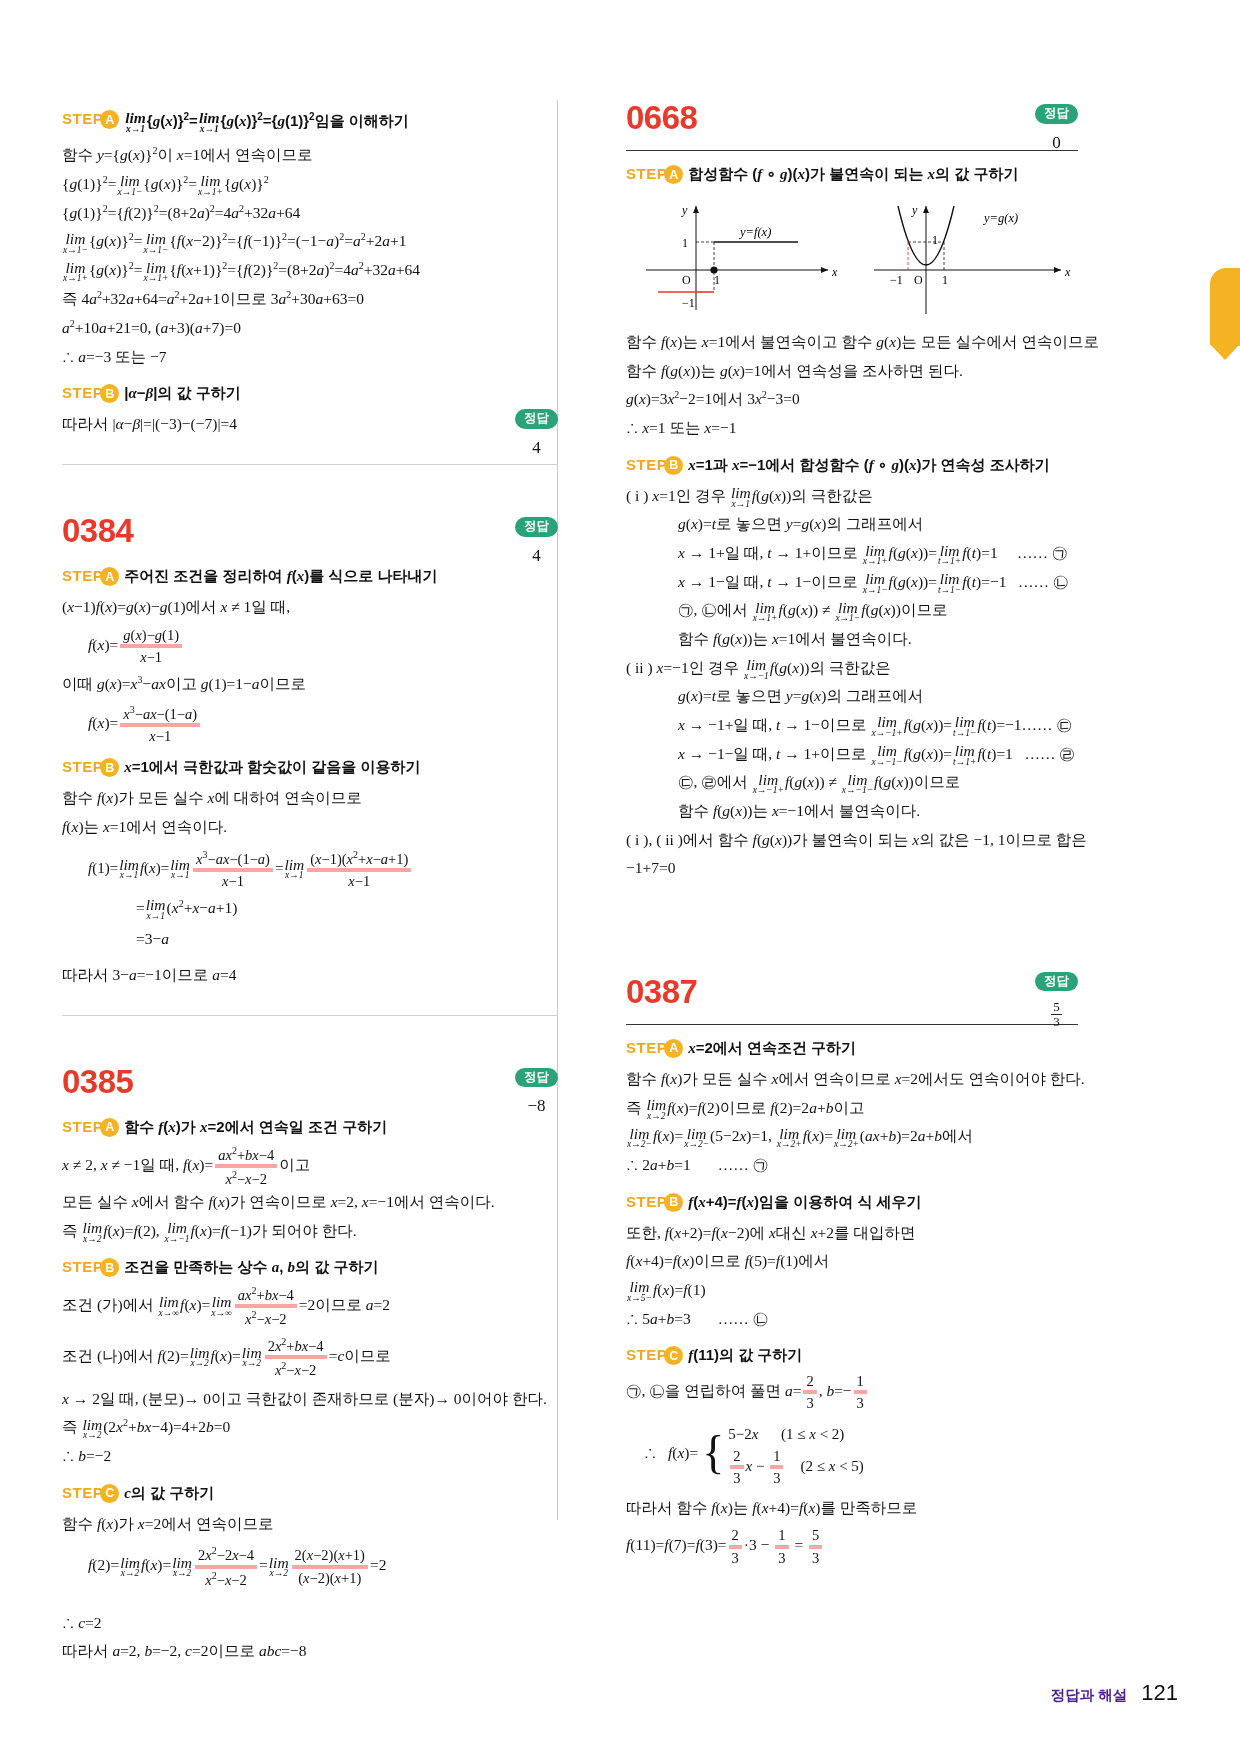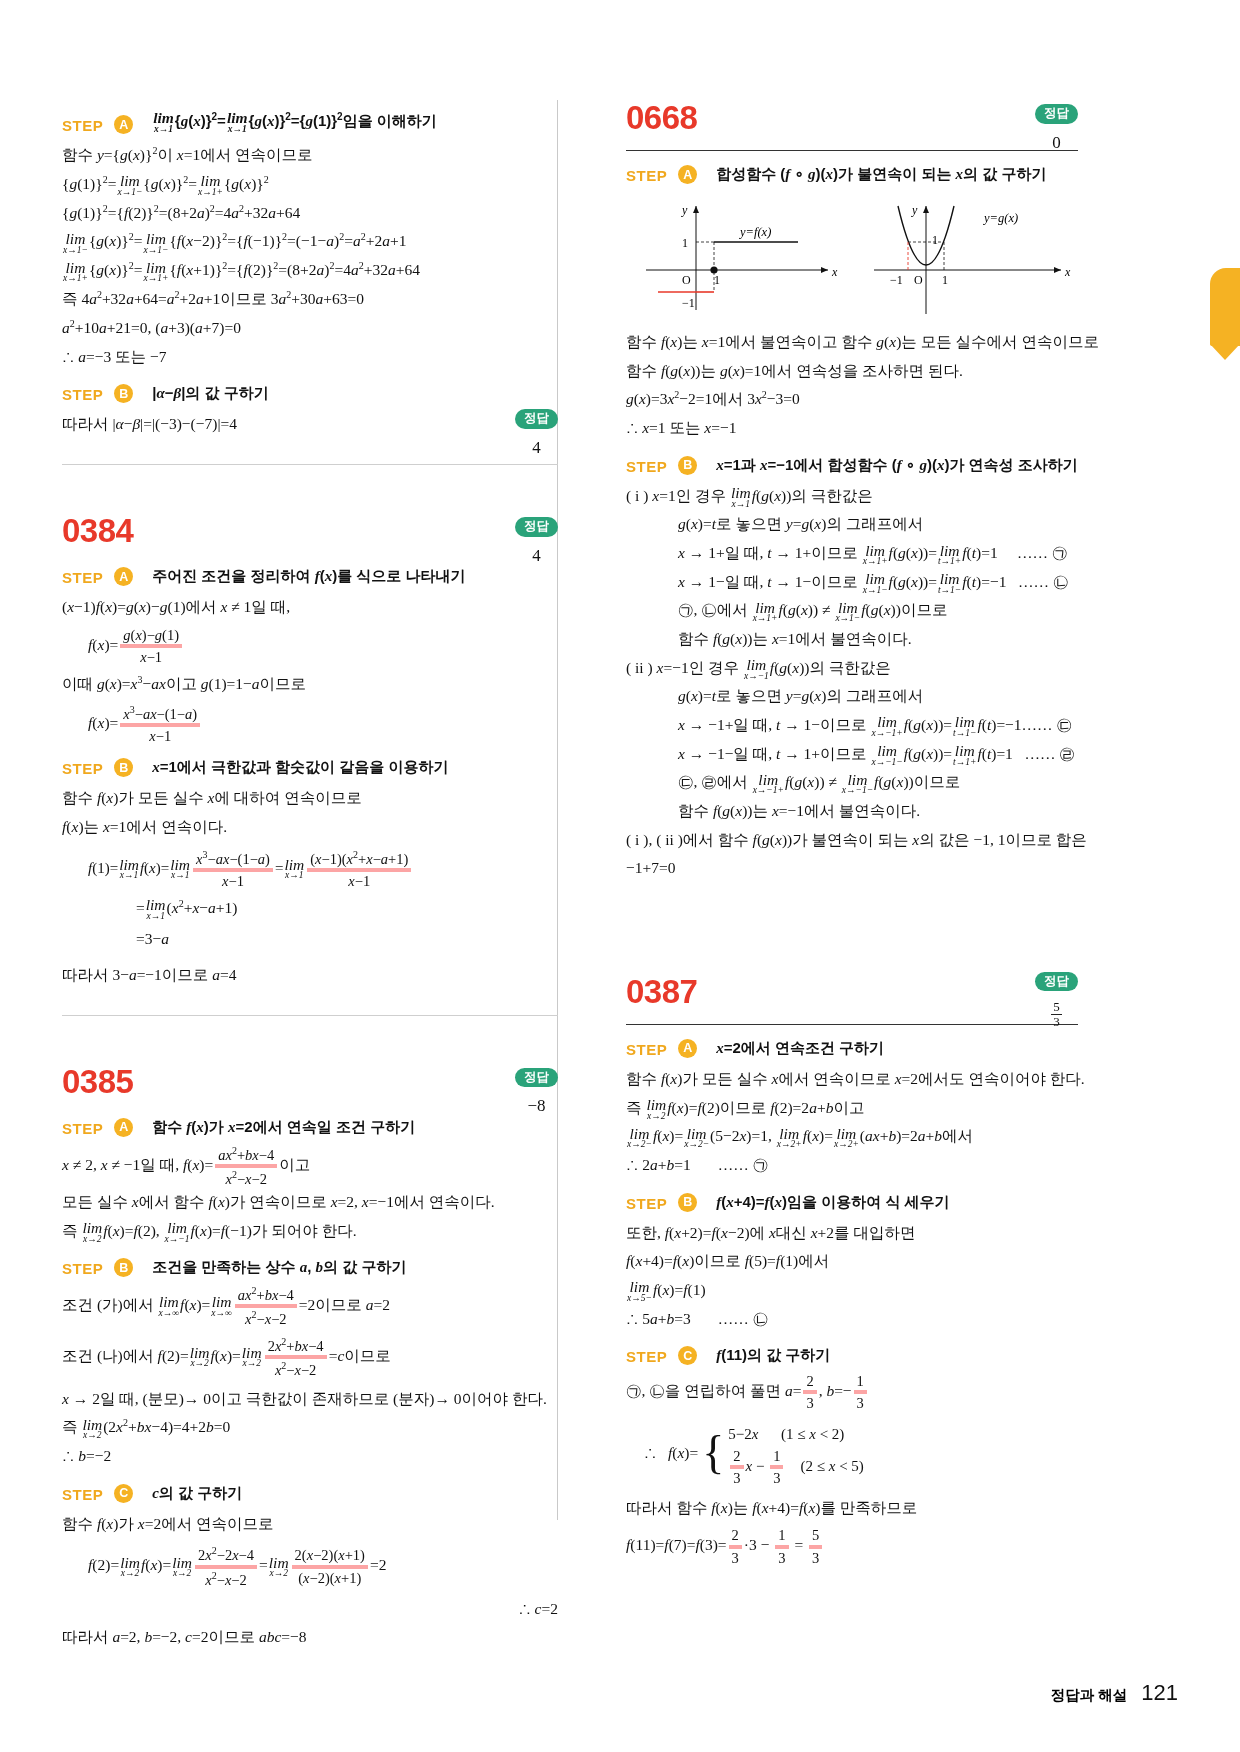--- a/index.html
+++ b/index.html
@@ -75,21 +75,21 @@
   }
   .answer-val { font-size: 17px; }
   .frac { display: inline-block; vertical-align: middle; text-align: center; font-size: 13px; line-height: 1.05; }
   .frac .num { display: block; border-bottom: 1px solid #222; padding: 0 2px; }
   .frac .den { display: block; padding: 0 2px; }
   .ffrac { display: inline-block; vertical-align: middle; text-align: center; font-size: 14.5px; line-height: 1.12; margin: 0 2px; }
   .ffrac .num { display: block; border-bottom: 4px solid #fca5a5; padding: 0 3px 1px 3px; }
   .ffrac .den { display: block; padding: 1px 3px 0 3px; }
   
   .step {
-    display: flex; align-items: flex-end; gap: 15px;
+    display: flex; align-items: flex-start; gap: 1px;
     margin: 14px 0 8px 0;
   }
   .step-label {
     font-family: "Liberation Sans", sans-serif;
     font-weight: bold;
     font-size: 15px;
     color: #f0a81e;
     letter-spacing: 0.5px;
   }
   .step-badge {
@@ -113,21 +113,21 @@
   .lim .op { display: block; font-size: 15.5px; }
   .lim .sub { display: block; font-size: 9.5px; margin-top: -1px; }
   
   .graphs { margin: 6px 0 12px 0; display: flex; justify-content: center; gap: 8px; }
   
   .footer {
     position: absolute;
     right: 62px; bottom: 46px;
     display: flex; align-items: baseline; gap: 14px;
   }
-  .footer-label { font-family: "Liberation Sans", sans-serif; font-size: 14.5px; color: #000000; font-weight: bold; }
+  .footer-label { font-family: "Liberation Sans", sans-serif; font-size: 14.5px; color: #4c1d95; font-weight: bold; }
   .footer-page { font-family: "Liberation Sans", sans-serif; font-size: 22px; font-weight: normal; color: #111; margin-top: 47px; }
   .corner {
     position: absolute;
     right: 0; top: 268px;
     width: 30px; height: 78px;
     background: #f5b223;
     border-top-left-radius: 16px;
     border-bottom-left-radius: 2px;
   }
   .corner:after{
@@ -256,21 +256,21 @@
         <p class="line">∴ <span class="it">b</span>=−2</p>
 
         <div class="step">
           <span class="step-label">STEP</span>
           <span class="step-badge">C</span>
           <span class="step-text"><span class="it">c</span>의 값 구하기</span>
         </div>
 
         <p class="line">함수 <span class="it">f</span>(<span class="it">x</span>)가 <span class="it">x</span>=2에서 연속이므로</p>
         <p class="line ml" style="margin-top:8px;"><span class="it">f</span>(2)=<span class="lim"><span class="op it">lim</span><span class="sub it">x→2</span></span><span class="it">f</span>(<span class="it">x</span>)=<span class="lim"><span class="op it">lim</span><span class="sub it">x→2</span></span><span class="ffrac"><span class="num">2<span class="it">x</span><sup>2</sup>−2<span class="it">x</span>−4</span><span class="den"><span class="it">x</span><sup>2</sup>−<span class="it">x</span>−2</span></span>=<span class="lim"><span class="op it">lim</span><span class="sub it">x→2</span></span><span class="ffrac"><span class="num">2(<span class="it">x</span>−2)(<span class="it">x</span>+1)</span><span class="den">(<span class="it">x</span>−2)(<span class="it">x</span>+1)</span></span>=2</p>
-        <p class="line" style="margin-top:8px;text-align:right;">∴ <span class="it">c</span>=2</p>
+        <p class="line" style="margin-top:22px;">∴ <span class="it">c</span>=2</p>
         <p class="line">따라서 <span class="it">a</span>=2, <span class="it">b</span>=−2, <span class="it">c</span>=2이므로 <span class="it">abc</span>=−8</p>
       </div>
 
     </div>
 
     <div class="col right">
 
       <div>
         <div class="prob-head">
           <span class="prob-no">0668</span>

